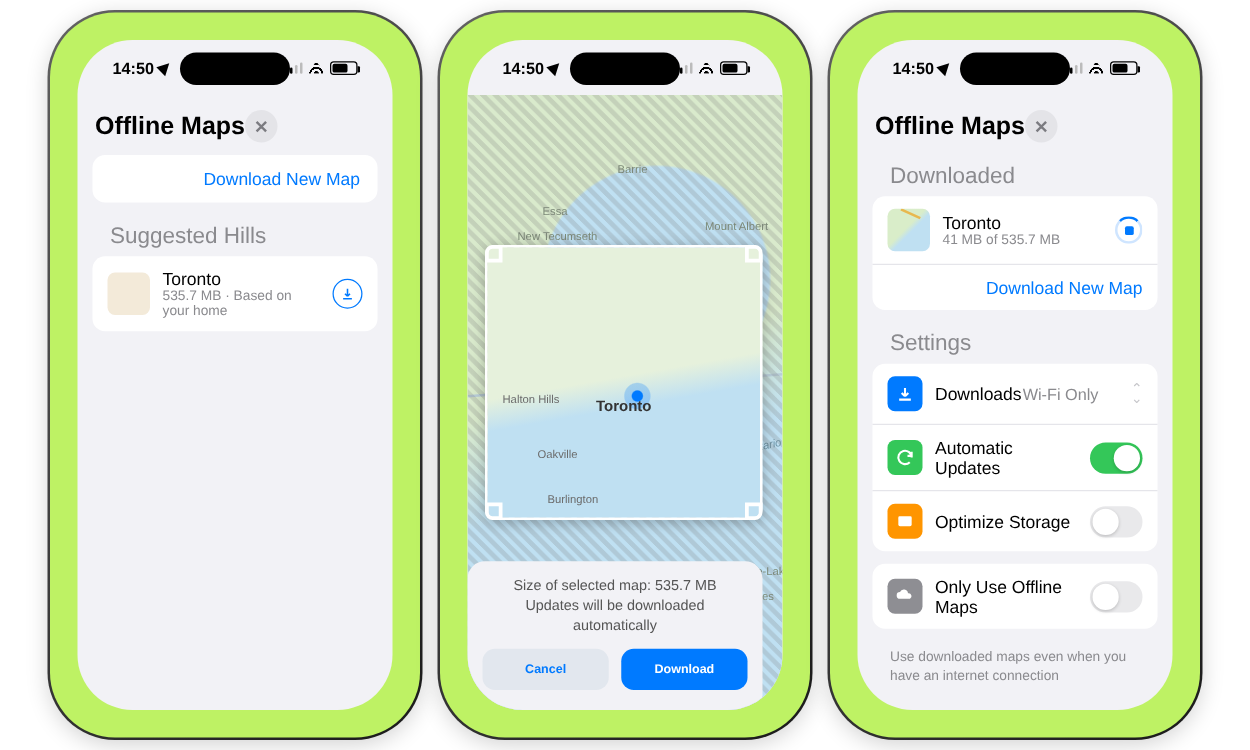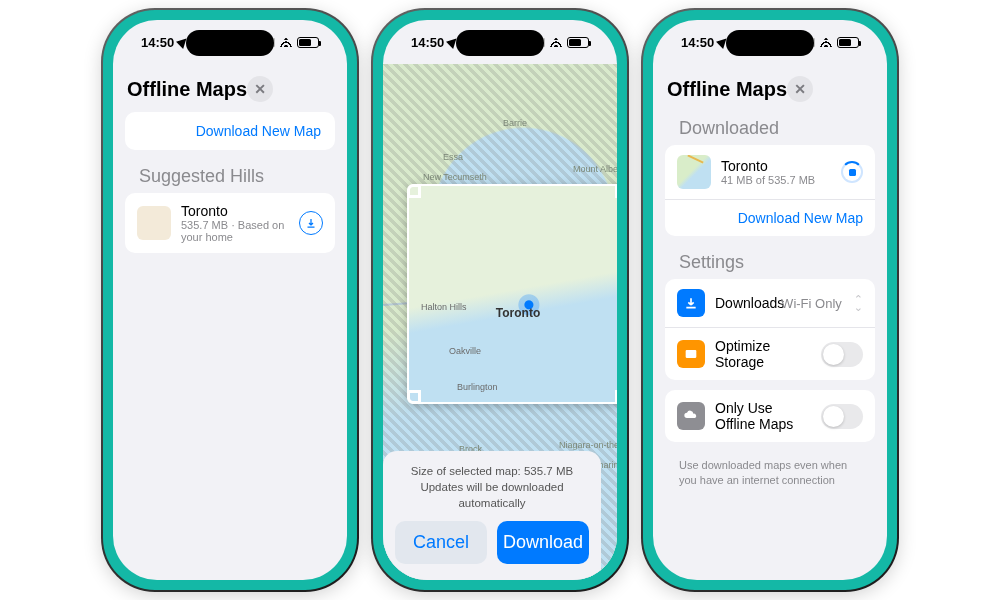--- a/index.html
+++ b/index.html
@@ -7,25 +7,25 @@
     font-family: -apple-system, BlinkMacSystemFont, "Segoe UI", Helvetica, Arial, sans-serif;
     background: #ffffff;
     width: 1000px;
     height: 600px;
     display: flex;
     justify-content: center;
     align-items: center;
     gap: 16px;
   }
   .phone {
-    width: 254px;
+    width: 296px;
     height: 580px;
-    background: #14b8a6;
+    background: #bef264;
     border-radius: 52px;
-    padding: 10px;
+    padding: 22px;
     position: relative;
     box-shadow: 0 4px 20px rgba(0,0,0,0.2);
   }
   .phone::before {
     content: "";
     position: absolute;
     left: -2px; top: -2px; right: -2px; bottom: -2px;
     border-radius: 54px;
     background: linear-gradient(135deg,#6a6a6a,#1e1e1e);
     z-index: -1;
@@ -142,21 +142,21 @@
   }
   .progress-ring::after{content:"";width:7px;height:7px;background:#007aff;border-radius:1.5px;}
 
   .setting-icon {
     width:28px; height:28px; border-radius:6px; display:flex;align-items:center;justify-content:center;
     color:#fff; flex-shrink:0;
   }
   .ic-blue{background:#007aff;} .ic-green{background:#34c759;}
   .ic-orange{background:#ff9500;} .ic-grey{background:#8e8e93;}
   .setting-icon svg{width:16px;height:16px;}
-  .value-text{font-size:13px;color:#8a8a8e;margin-right:2px;text-align:center;}
+  .value-text{font-size:13px;color:#8a8a8e;margin-right:16px;text-align:center;}
   .chevrons{color:#c5c5c9;font-size:11px;line-height:8px;}
   .toggle {
     width:42px; height:25px; border-radius:13px; background:#e9e9eb; position:relative; flex-shrink:0;
   }
   .toggle::after{content:"";position:absolute;top:2px;left:2px;width:21px;height:21px;background:#fff;border-radius:50%;box-shadow:0 1px 3px rgba(0,0,0,0.2);}
   .toggle.on{background:#34c759;}
   .toggle.on::after{left:auto;right:2px;}
   .footer-note{font-size:11px;color:#8a8a8e;padding:6px 14px;line-height:1.35;}
 
   
@@ -168,21 +168,21 @@
       linear-gradient(160deg, #d9eacc 0%, #d9eacc 45%, #bfe0f2 60%, #bfe0f2 100%),
       #d5e7c8;
   }
   .map-dim{
     position:absolute; inset:0;
     background-image:
       linear-gradient(45deg, rgba(120,120,120,0.22) 25%, transparent 25%, transparent 50%, rgba(120,120,120,0.22) 50%, rgba(120,120,120,0.22) 75%, transparent 75%);
     background-size: 10px 10px;
   }
   .crop-box{
-    position:absolute; left:24px; top:120px; width:222px; height:220px;
+    position:absolute; left:14px; top:120px; width:222px; height:220px;
     background:
       radial-gradient(circle at 55% 55%, #007aff 4px, rgba(0,122,255,0.25) 5px, rgba(0,122,255,0.25) 10px, transparent 11px),
       linear-gradient(170deg, #e6f1dc 0%, #e6f1dc 48%, #bfe0f2 58%, #bfe0f2 100%);
     border:2px solid #fff; border-radius:8px;
     box-shadow:0 2px 10px rgba(0,0,0,0.25);
   }
   .crop-box .handle{position:absolute;width:14px;height:14px;border:3px solid #fff;}
   .h-tl{top:-2px;left:-2px;border-right:none;border-bottom:none;border-radius:6px 0 0 0;}
   .h-tr{top:-2px;right:-2px;border-left:none;border-bottom:none;border-radius:0 6px 0 0;}
   .h-bl{bottom:-2px;left:-2px;border-right:none;border-top:none;border-radius:0 0 0 6px;}
@@ -194,21 +194,21 @@
   .map-label{position:absolute;font-size:9px;color:#7c8a77;white-space:nowrap;}
   .road{position:absolute;background:#b8cdd8;height:1.5px;transform-origin:left center;}
 
   .bottom-sheet{
     position:absolute; left:0; right:16px; bottom:0;
     background:#f2f2f6; border-top-left-radius:14px; border-top-right-radius:14px;
     padding:12px 12px 16px; text-align:center;
   }
   .sheet-text{font-size:11.5px;color:#555;line-height:1.4;margin-bottom:10px;}
   .btn-row{display:flex;gap:10px;}
-  .btn{flex:1;padding:11px 0;border-radius:10px;font-size:18px;font-weight:400;}
+  .btn{flex:1;padding:11px 0;border-radius:10px;font-size:10px;font-weight:700;}
   .btn-cancel{background:#e2e7ee;color:#007aff;}
   .btn-primary{background:#007aff;color:#fff;}
 </style>
 </head>
 <body>
 
 <div class="phone">
   <div class="screen">
     <div class="notch"></div>
     <div class="status-bar">
@@ -359,20 +359,31 @@
                 <path d="M12 5v10m0 0l-4-4m4 4l4-4M5 19h14"></path>
               </svg>
           </div>
           <div class="row-text">
               <div class="row-title">Downloads</div>
             </div>
           <span class="value-text">Wi-Fi Only</span>
           <div class="chevrons">⌃<br>⌄</div>
         </div>
         <div class="list-row">
+          <div class="setting-icon ic-green">
+            <svg viewBox="0 0 24 24" fill="none" stroke="currentColor" stroke-width="2.5">
+                <path d="M20 12a8 8 0 10-2.3 5.6M20 5v5h-5"></path>
+              </svg>
+          </div>
+          <div class="row-text">
+              <div class="row-title">Automatic Updates</div>
+            </div>
+          <div class="toggle on"></div>
+        </div>
+        <div class="list-row">
           <div class="setting-icon ic-orange">
             <svg viewBox="0 0 24 24" fill="currentColor">
                 <rect x="4" y="8" width="16" height="10" rx="2" fill="#fff"></rect>
                 <rect x="4" y="6" width="16" height="4" rx="1.5" fill="#fff"></rect>
               </svg>
           </div>
           <div class="row-text">
               <div class="row-title">Optimize Storage</div>
             </div>
           <div class="toggle"></div>

